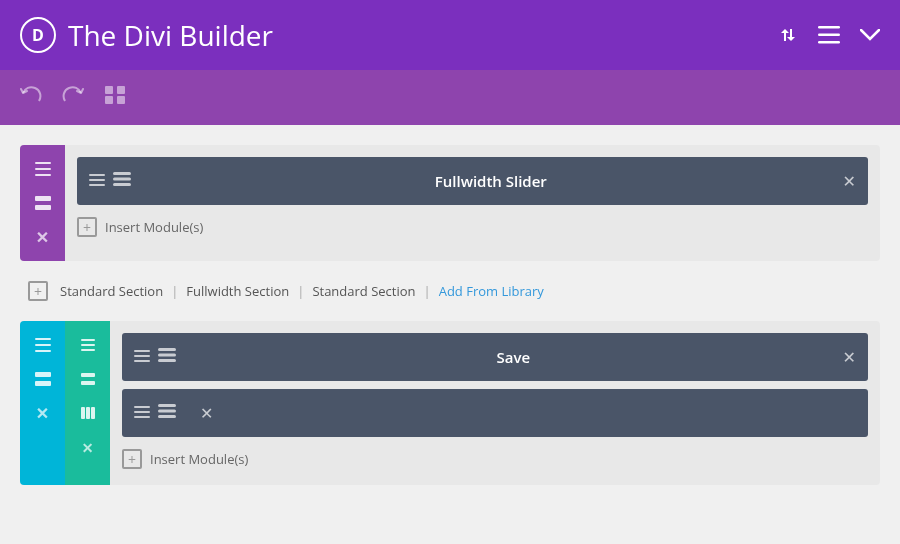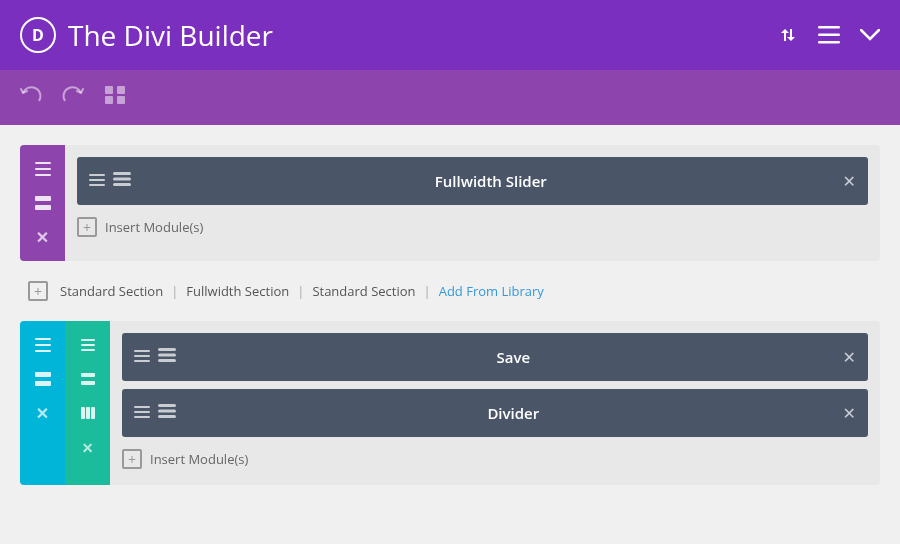--- a/index.html
+++ b/index.html
@@ -491,21 +491,20 @@
               </svg>
             </span>
             <span class="module-icon">
               <svg width="18" height="14" viewBox="0 0 18 14" fill="rgba(255,255,255,0.7)">
                 <rect x="0" y="0" width="18" height="3" rx="1.5"></rect>
                 <rect x="0" y="5.5" width="18" height="3" rx="1.5"></rect>
                 <rect x="0" y="11" width="18" height="3" rx="1.5"></rect>
               </svg>
             </span>
           </div>
-          <span class="module-title">Divider</span>
           <span class="module-close">✕</span>
         </div>
 
         <div class="insert-module">
           <div class="insert-module-icon">+</div>
           <span>Insert Module(s)</span>
         </div>
       </div>
     </div>
 

